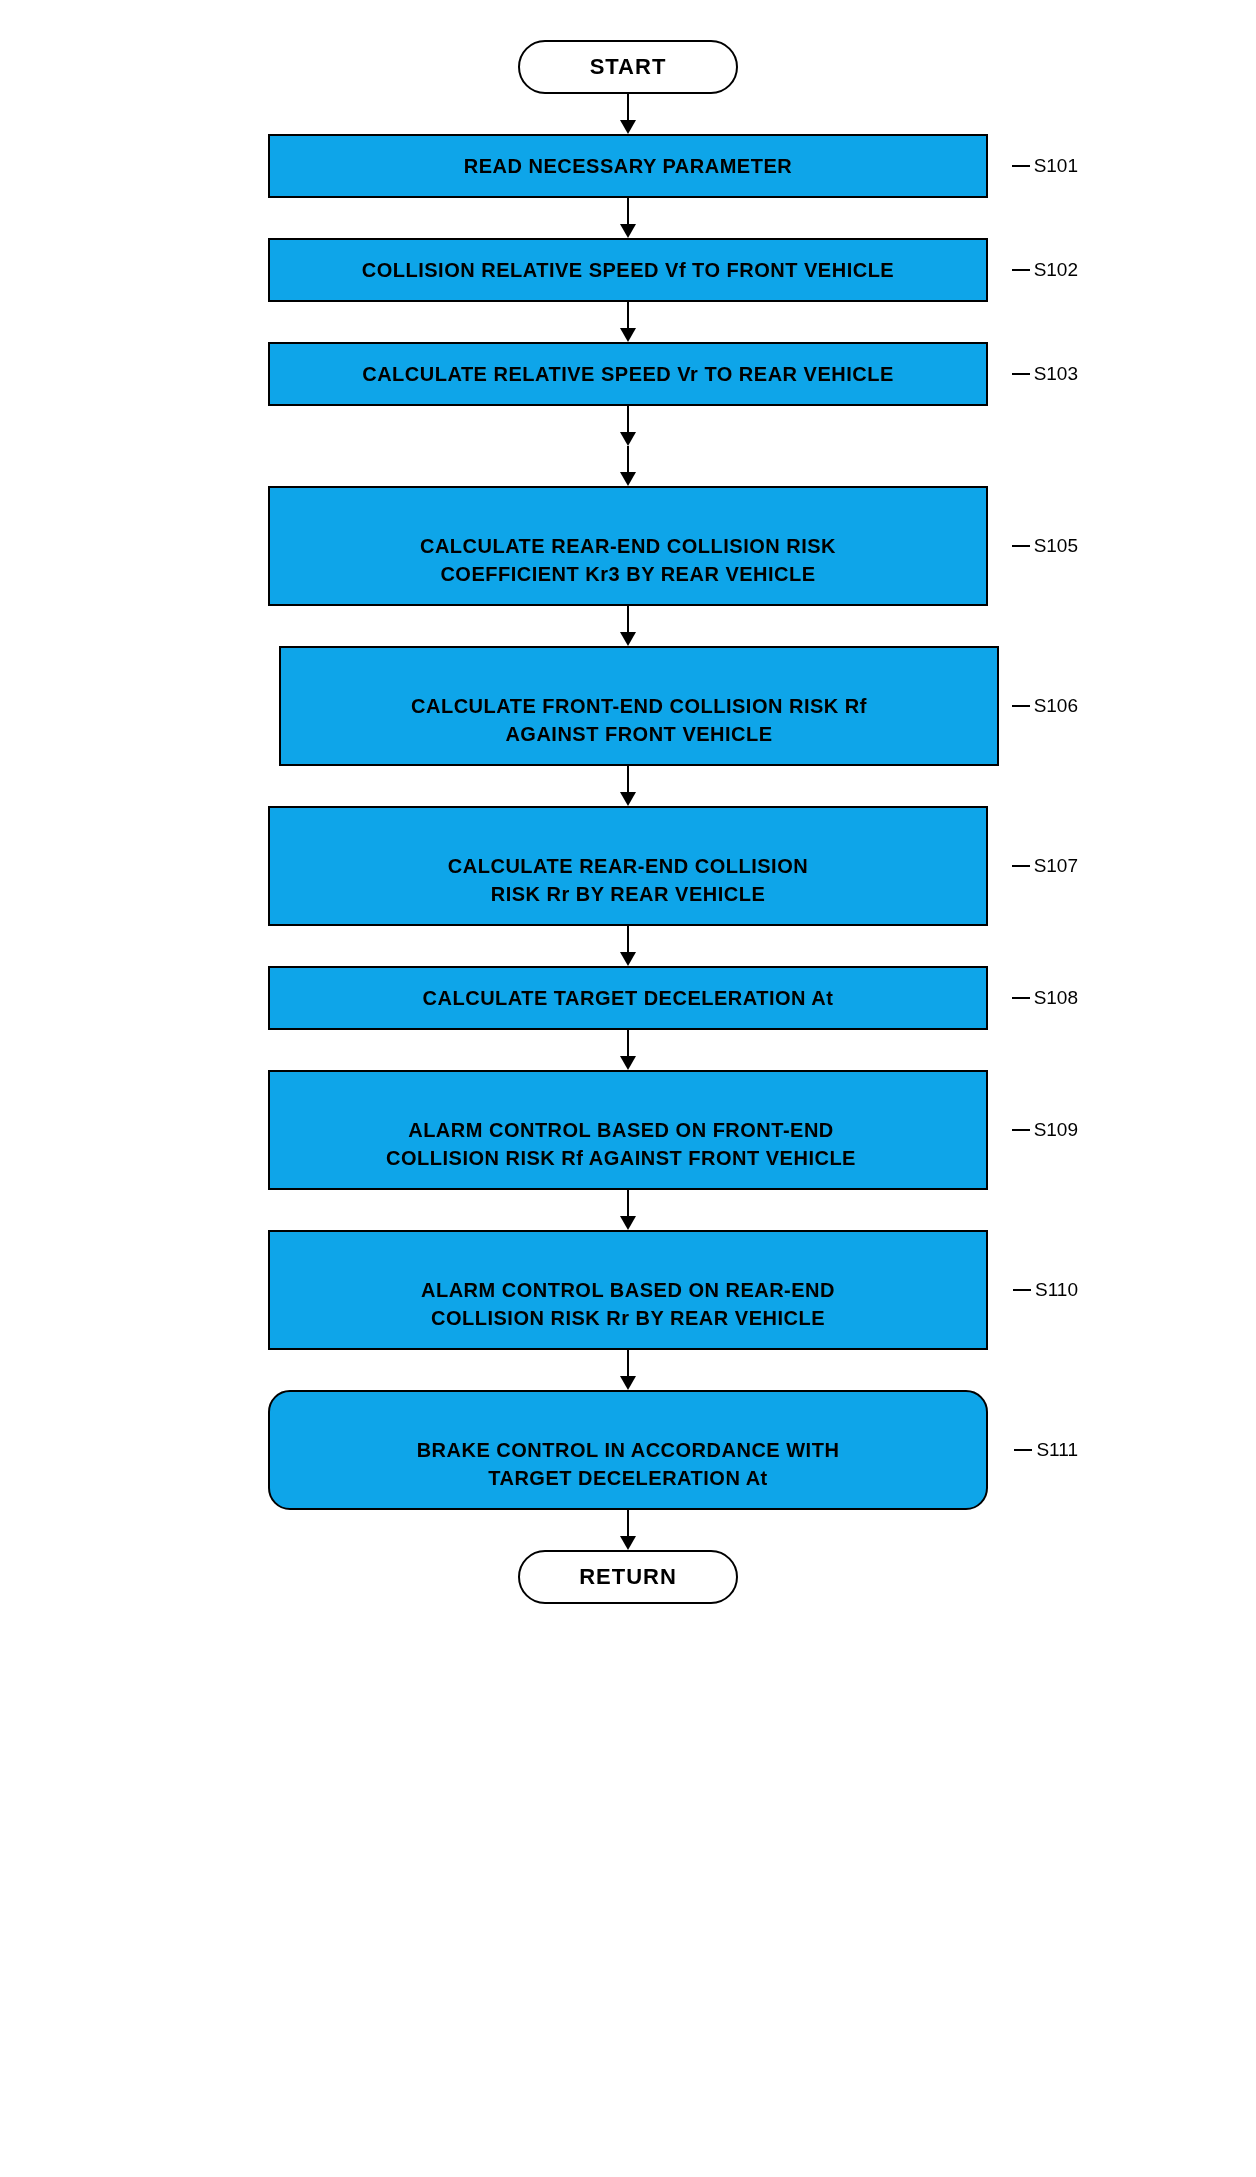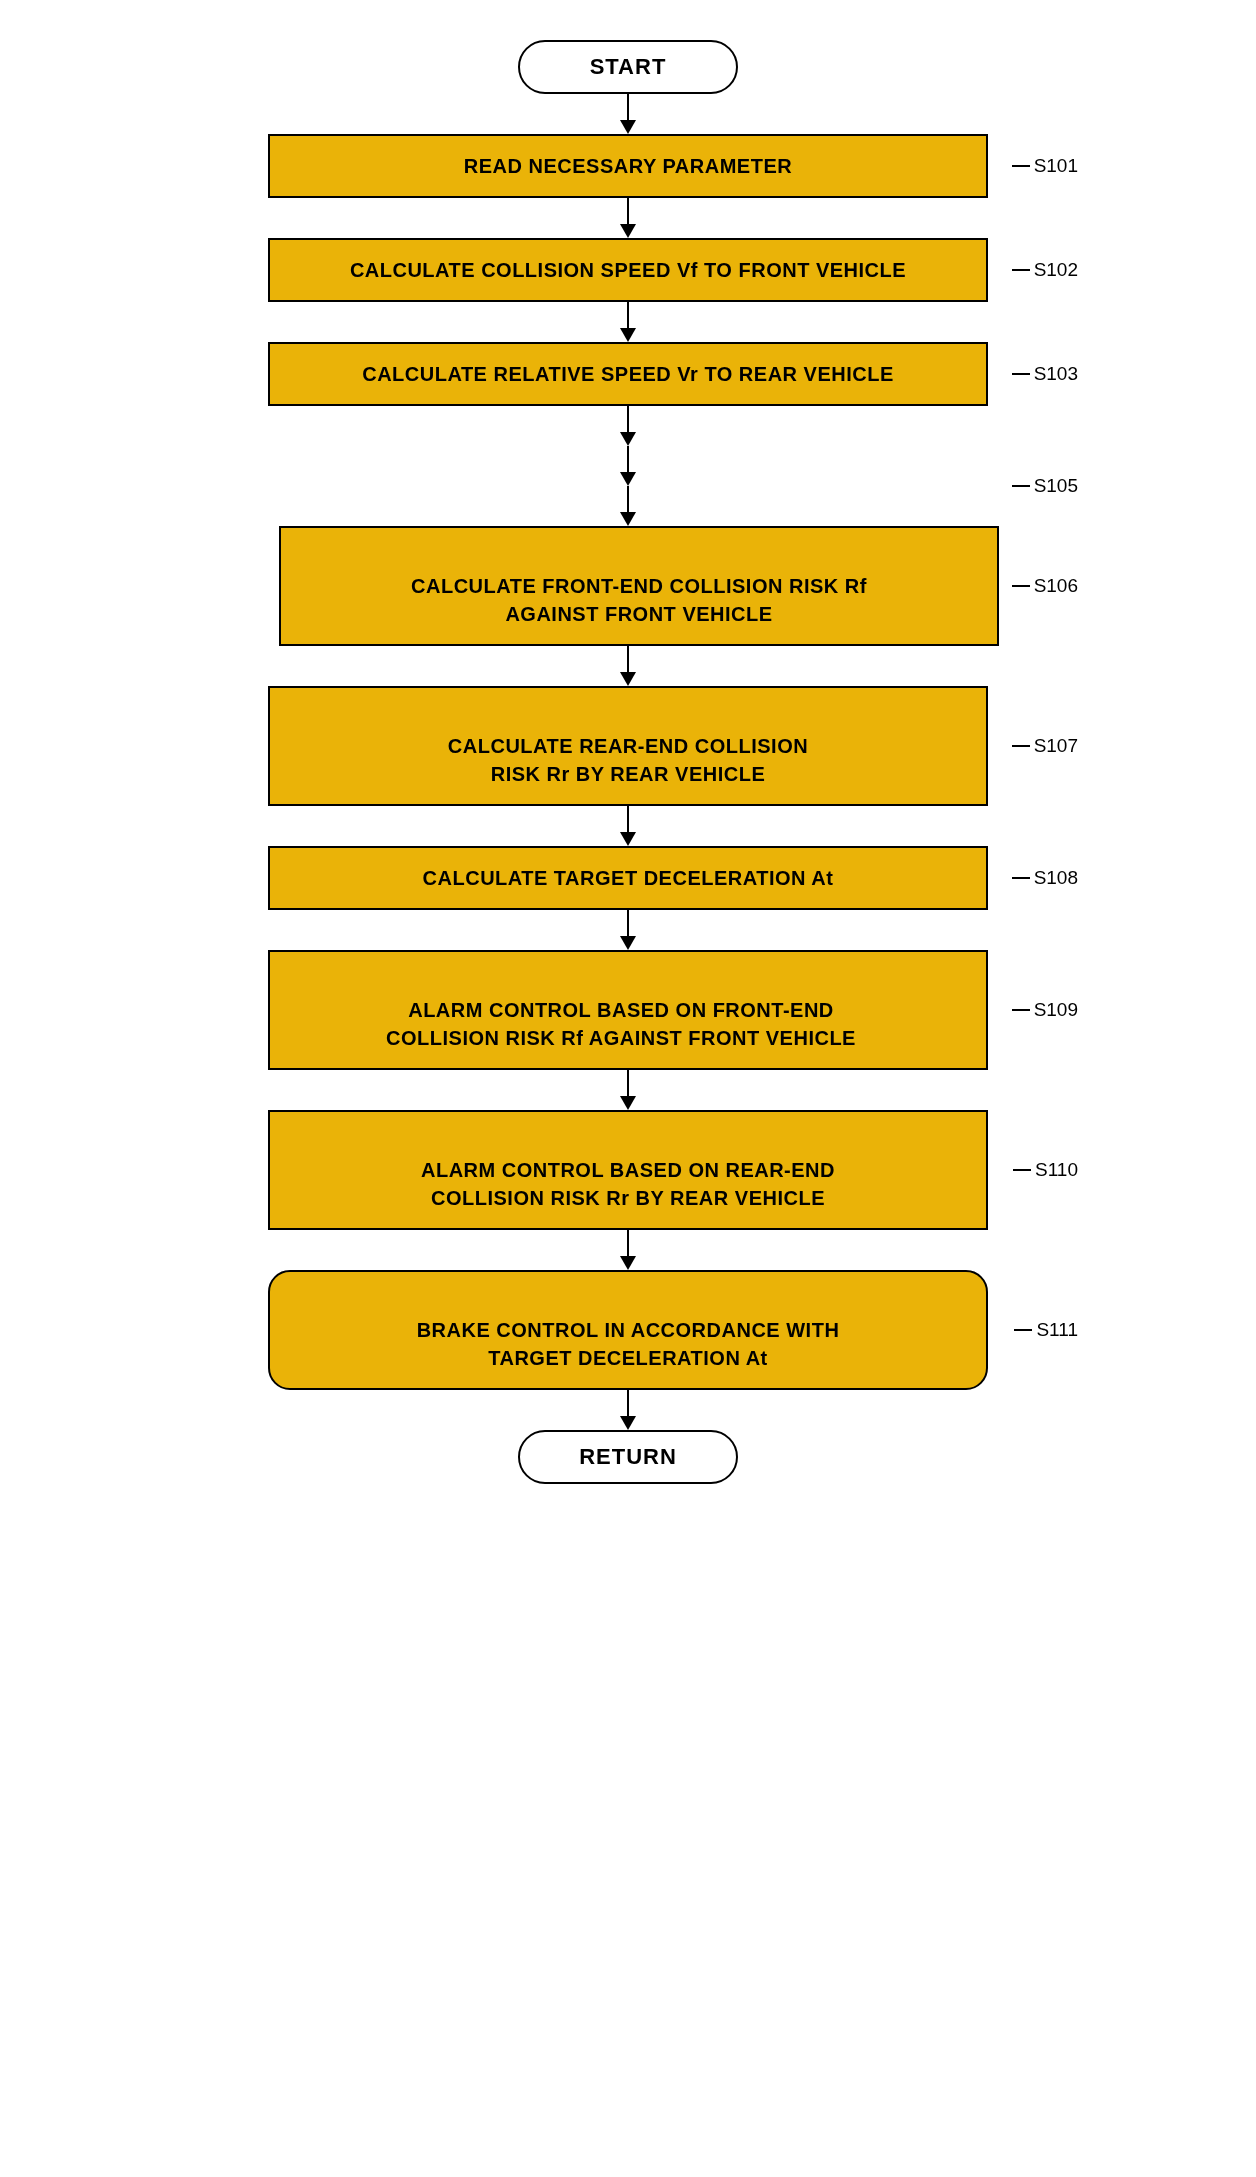--- a/index.html
+++ b/index.html
@@ -32,21 +32,21 @@
       border-radius: 28px;
       padding: 12px 50px;
       text-align: center;
       font-size: 22px;
       font-weight: bold;
       letter-spacing: 1px;
       min-width: 220px;
     }
 
     .node-process {
-      background: #eab308;
+      background: #0ea5e9;
       border: 2.5px solid #000000;
       padding: 16px 30px;
       text-align: center;
       font-size: 20px;
       font-weight: bold;
       letter-spacing: 0.5px;
       width: 720px;
       line-height: 1.4;
       position: relative;
     }
@@ -125,21 +125,21 @@
     </div>
   </div>
 
   <div class="arrow-connector">
     <div class="arrow-line"></div>
     <div class="arrow-head"></div>
   </div>
 
   <div class="node-row">
     <div class="node-process">
-      <span>CALCULATE COLLISION SPEED Vf TO FRONT VEHICLE</span>
+      <span>COLLISION RELATIVE SPEED Vf TO FRONT VEHICLE</span>
     </div>
     <div class="step-label">
       <span>S102</span>
     </div>
   </div>
 
   <div class="arrow-connector">
     <div class="arrow-line"></div>
     <div class="arrow-head"></div>
   </div>
@@ -158,20 +158,24 @@
     <div class="arrow-head"></div>
   </div>
 
 
   <div class="arrow-connector">
     <div class="arrow-line"></div>
     <div class="arrow-head"></div>
   </div>
 
   <div class="node-row">
+    <div class="node-process" style="white-space: pre-line;">
+      <span>CALCULATE REAR-END COLLISION RISK
+COEFFICIENT Kr3 BY REAR VEHICLE</span>
+    </div>
     <div class="step-label">
       <span>S105</span>
     </div>
   </div>
 
   <div class="arrow-connector">
     <div class="arrow-line"></div>
     <div class="arrow-head"></div>
   </div>
 

